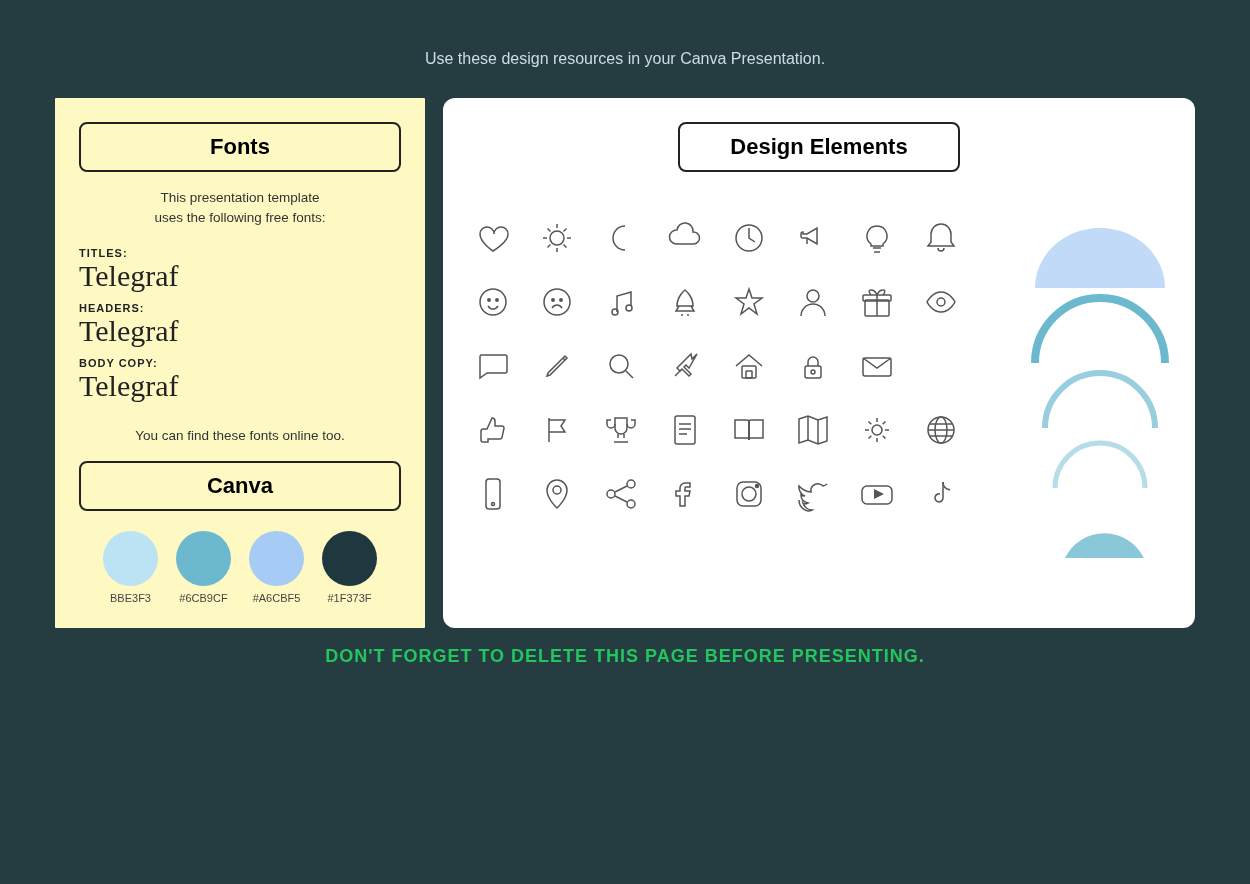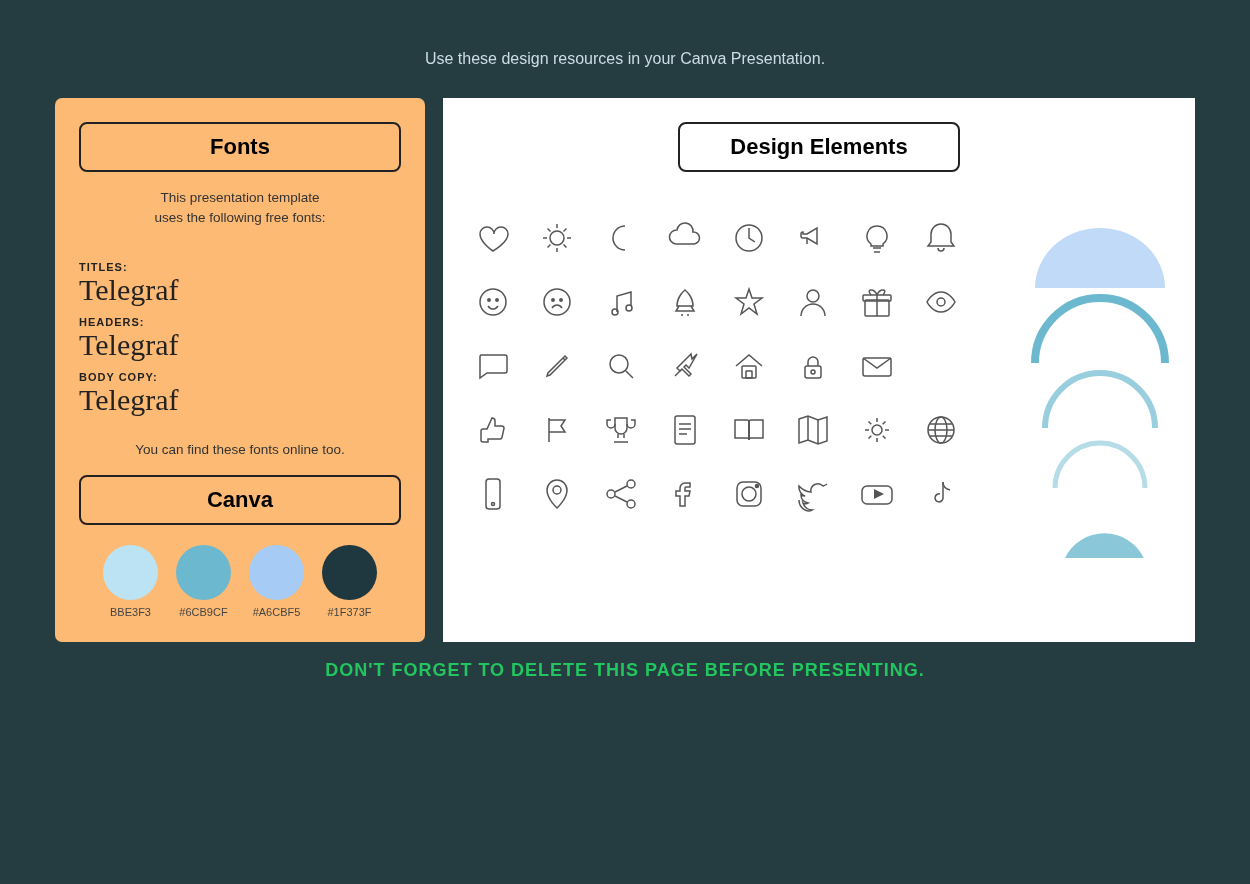--- a/index.html
+++ b/index.html
@@ -41,22 +41,22 @@
       display: flex;
       gap: 18px;
       padding: 0 30px;
       width: 100%;
       max-width: 1200px;
       margin-top: 10px;
     }
 
     
     .left-panel {
-      background: #fdba74;
-      border-radius: 7px;
+      background: #fef9c3;
+      border-radius: 1px;
       padding: 24px 24px 24px;
       width: 370px;
       flex-shrink: 0;
     }
 
     .section-header-box {
       border: 2.5px solid #222;
       border-radius: 8px;
       text-align: center;
       padding: 10px 0;
@@ -65,21 +65,21 @@
       font-family: Arial, sans-serif;
       margin-bottom: 16px;
     }
 
     .fonts-description {
       text-align: center;
       font-size: 13.5px;
       color: #333;
       line-height: 1.5;
       font-family: Arial, sans-serif;
-      margin-bottom: 32px;
+      margin-bottom: 18px;
     }
 
     .font-entry {
       text-align: left;
       margin-bottom: 10px;
     }
 
     .font-entry .label {
       font-size: 11px;
       font-weight: 800;
@@ -139,21 +139,21 @@
     .color-label {
       font-size: 11px;
       color: #444;
       font-family: Arial, sans-serif;
       text-align: center;
     }
 
     
     .right-panel {
       background: #fff;
-      border-radius: 0;
+      border-radius: 12px;
       padding: 24px 20px;
       flex: 1;
       display: flex;
       flex-direction: column;
     }
 
     .design-elements-header {
       text-align: center;
       margin-bottom: 20px;
     }

